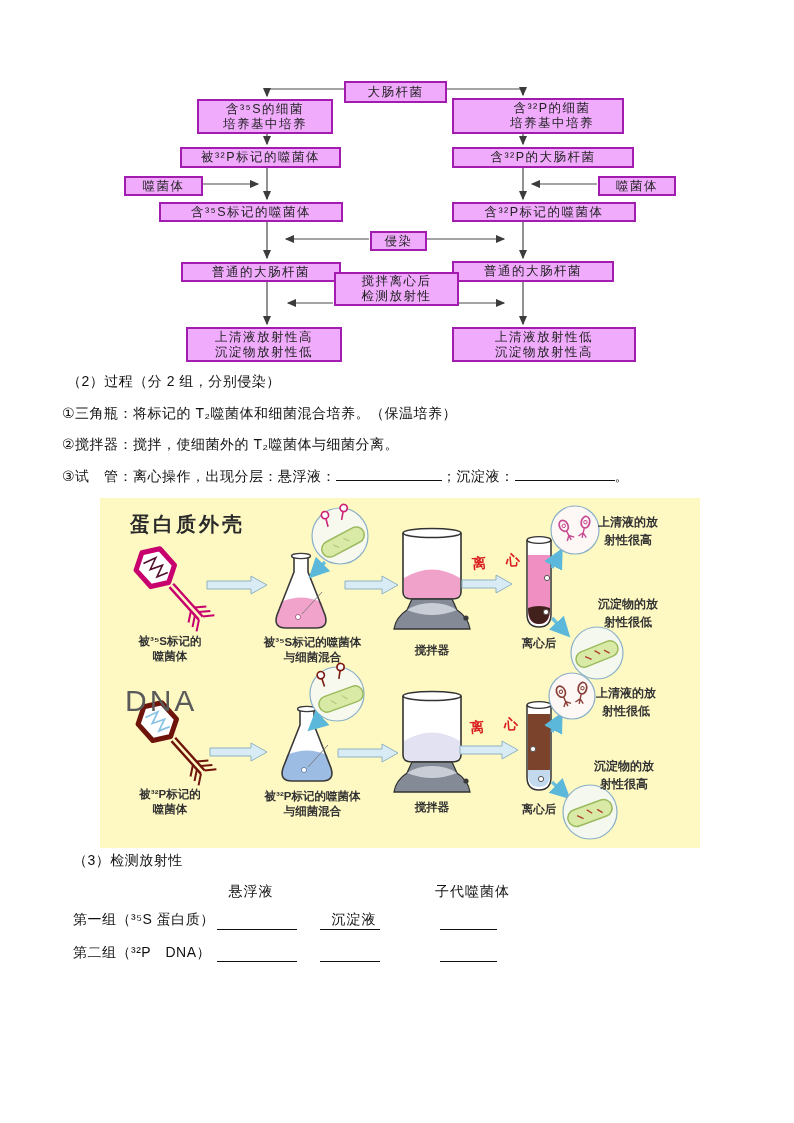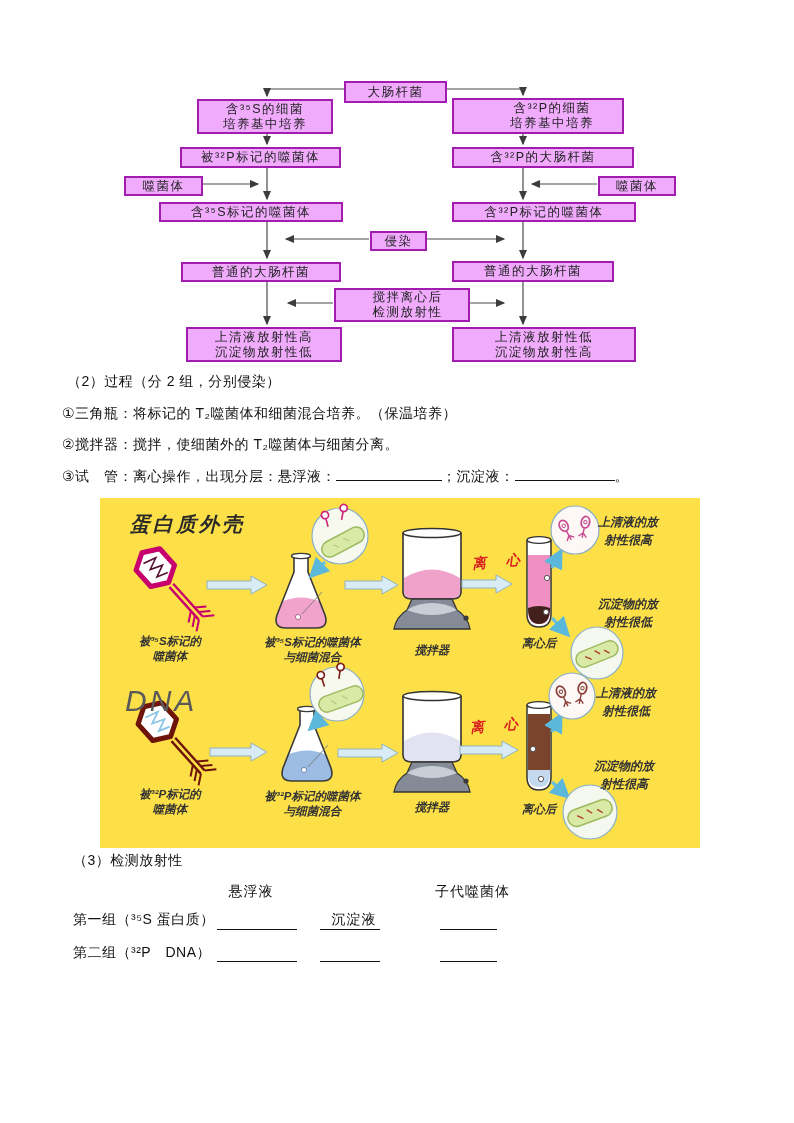--- a/index.html
+++ b/index.html
@@ -7,21 +7,21 @@
         font-family:"Liberation Sans","DejaVu Sans",sans-serif;color:#1a1a1a;overflow:hidden;}
   
   .fc-box{position:absolute;border:2px solid #a21caf;background:#f0abfc;color:#222;
           font-size:12.5px;line-height:15px;letter-spacing:1.5px;text-align:center;
           white-space:pre-line;display:flex;align-items:center;justify-content:center;}
   .fc-svg{position:absolute;left:0;top:0;width:794px;height:1123px;pointer-events:none;}
   
   .bodyline{position:absolute;font-size:14px;letter-spacing:0.5px;color:#111;white-space:nowrap;}
   .blank{display:inline-block;border-bottom:1px solid #111;height:13px;vertical-align:baseline;}
   
-  .fig{position:absolute;left:100px;top:498px;width:600px;height:350px;background:#fde047;font-style:italic;}
+  .fig{position:absolute;left:100px;top:498px;width:600px;height:350px;background:#fef9c3;}
   .fig svg{position:absolute;left:0;top:0;}
   .fig-title{position:absolute;font-size:20px;letter-spacing:3px;color:#2a2a2a;font-weight:600;}
   .fig-dna{position:absolute;font-size:30px;letter-spacing:3px;color:#5a5a5a;}
   .fig-label{position:absolute;font-weight:bold;font-size:11.5px;line-height:15px;
              text-align:center;white-space:pre-line;color:#333;}
   .fig-note{position:absolute;font-weight:bold;font-size:12px;line-height:18px;
             text-align:center;white-space:pre-line;color:#333;}
   .red-cent{position:absolute;color:#d91f1f;font-weight:bold;font-size:14px;
             letter-spacing:8px;transform:rotate(-5deg);white-space:nowrap;}
   
@@ -74,21 +74,21 @@
   <div class="fc-box" style="left:598px;top:176px;width:74px;height:16px;">噬菌体</div>
 
   <div class="fc-box" style="left:159px;top:202px;width:180px;height:16px;">含³⁵S标记的噬菌体</div>
   <div class="fc-box" style="left:452px;top:202px;width:180px;height:16px;">含³²P标记的噬菌体</div>
 
   <div class="fc-box" style="left:370px;top:231px;width:53px;height:16px;">侵染</div>
 
   <div class="fc-box" style="left:181px;top:262px;width:156px;height:16px;">普通的大肠杆菌</div>
   <div class="fc-box" style="left:452px;top:261px;width:158px;height:17px;">普通的大肠杆菌</div>
 
-  <div class="fc-box" style="left:334px;top:288px;width:121px;height:30px;padding-left:11px;">搅拌离心后
+  <div class="fc-box" style="left:334px;top:272px;width:121px;height:30px;">搅拌离心后
 检测放射性</div>
 
   <div class="fc-box" style="left:186px;top:327px;width:152px;height:31px;">上清液放射性高
 沉淀物放射性低</div>
   <div class="fc-box" style="left:452px;top:327px;width:180px;height:31px;">上清液放射性低
 沉淀物放射性高</div>
 
   <div class="bodyline" style="left:67px;top:373px;">（2）过程（分 2 组，分别侵染）</div>
   <div class="bodyline" style="left:62px;top:405px;">①三角瓶：将标记的 T₂噬菌体和细菌混合培养。（保温培养）</div>
   <div class="bodyline" style="left:62px;top:436px;">②搅拌器：搅拌，使细菌外的 T₂噬菌体与细菌分离。</div>

